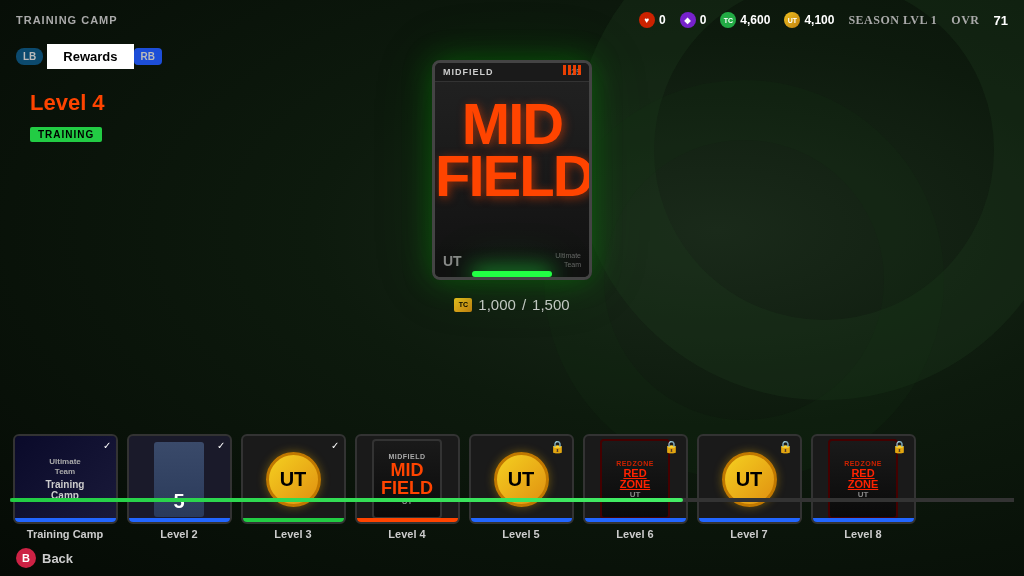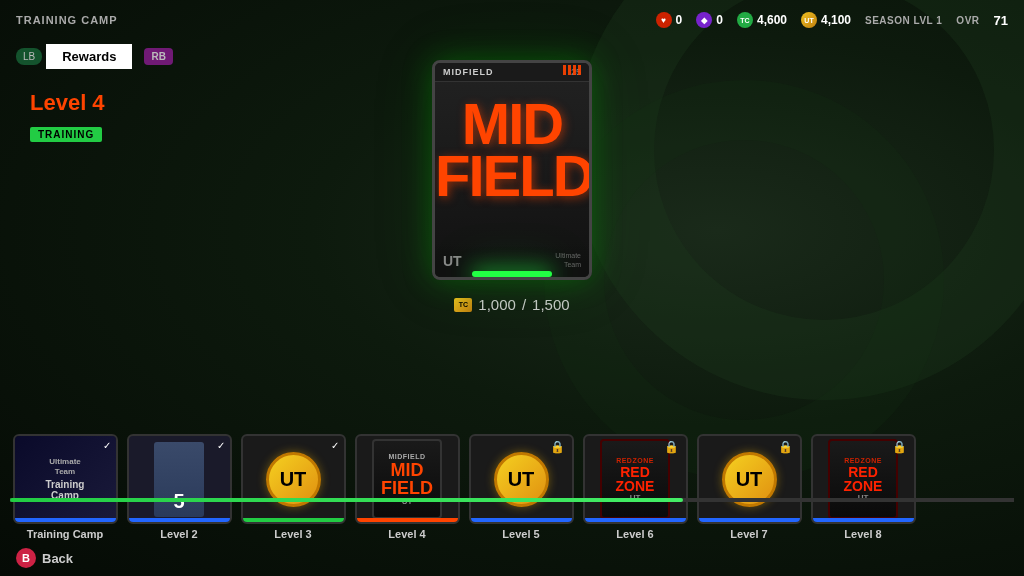--- a/index.html
+++ b/index.html
@@ -76,72 +76,73 @@
       align-items: center;
       justify-content: center;
       font-size: 8px;
       font-weight: bold;
     }
     .currency-icon.red { background: #cc2200; }
     .currency-icon.purple { background: #7722cc; }
     .currency-icon.green { background: #22aa44; }
     .currency-icon.coin { background: linear-gradient(135deg, #f0c020, #c08010); }
     .season-badge {
-      font-size: 10px;
+      font-size: 12px;
       color: #aaa;
       letter-spacing: 0.5px;
+      font-family: Liberation Serif, serif;
     }
     .ovr-badge {
       font-size: 13px;
       font-weight: bold;
       color: white;
     }
 
     
     .tabs {
       position: absolute;
       top: 44px;
       left: 16px;
       display: flex;
       align-items: center;
       gap: 0;
       z-index: 10;
     }
     .tab-lb {
-      background: #14532d;
+      background: #0c4a6e;
       border-radius: 8px;
       padding: 3px 7px;
       font-size: 10px;
-      font-weight: normal;
+      font-weight: bold;
       color: #bbb;
       margin-right: 4px;
     }
     .tab {
       padding: 5px 16px;
       font-size: 13px;
       font-weight: bold;
       cursor: pointer;
       border-radius: 0;
     }
     .tab.active {
       background: white;
       color: black;
     }
     .tab.inactive {
       background: transparent;
       color: #bbb;
     }
     .tab-rb {
-      background: #701a75;
+      background: #1d4ed8;
       border-radius: 4px;
       padding: 3px 7px;
       font-size: 10px;
       font-weight: bold;
       color: #bbb;
-      margin-left: 12px;
+      margin-left: 0;
     }
 
     
     .left-panel {
       position: absolute;
       top: 90px;
       left: 30px;
       z-index: 10;
     }
     .level-label {
@@ -380,24 +381,25 @@
       font-weight: 900;
       color: #ff4400;
       line-height: 1;
     }
     .mini-pack-label {
       font-size: 8px;
       font-weight: bold;
       color: #888;
     }
     .red-zone-mini {
-      font-size: 14px;
+      font-size: 11px;
       font-weight: 900;
       color: #ff2200;
       line-height: 1;
+      text-decoration: underline;
     }
 
     
     .progress-bar-container {
       position: absolute;
       bottom: 74px;
       left: 10px; right: 10px;
       height: 4px;
       background: #333;
       z-index: 10;

